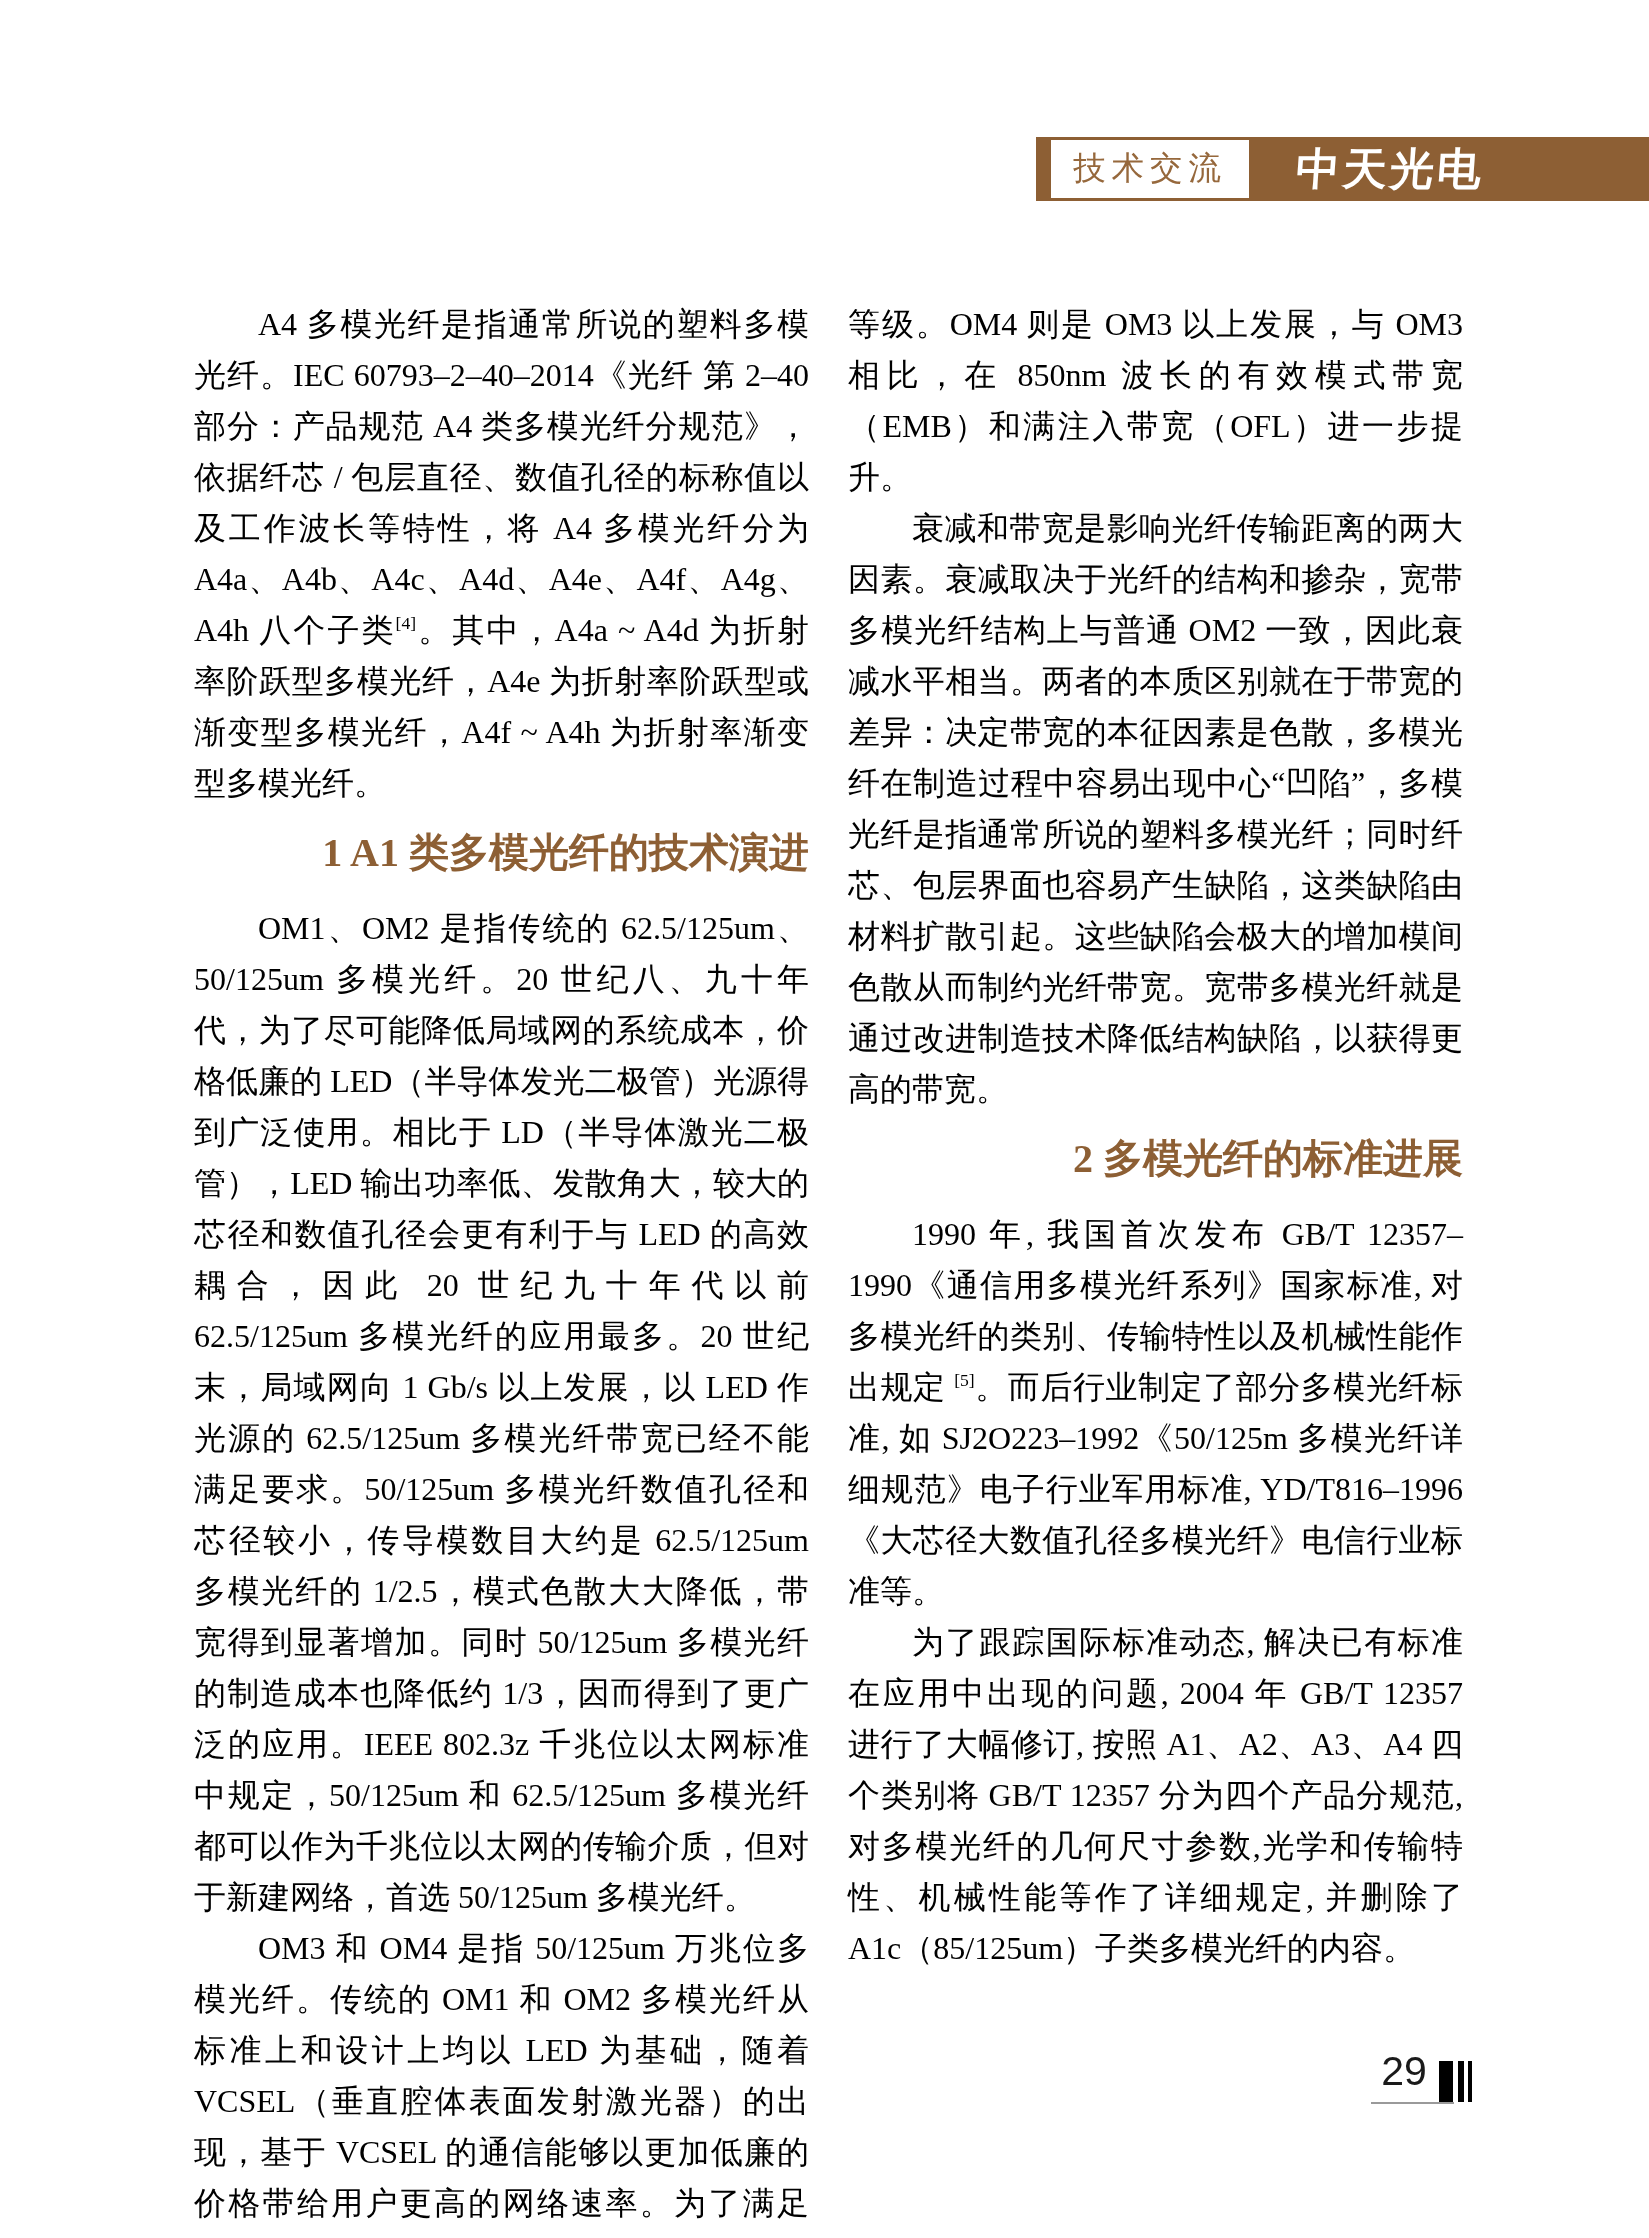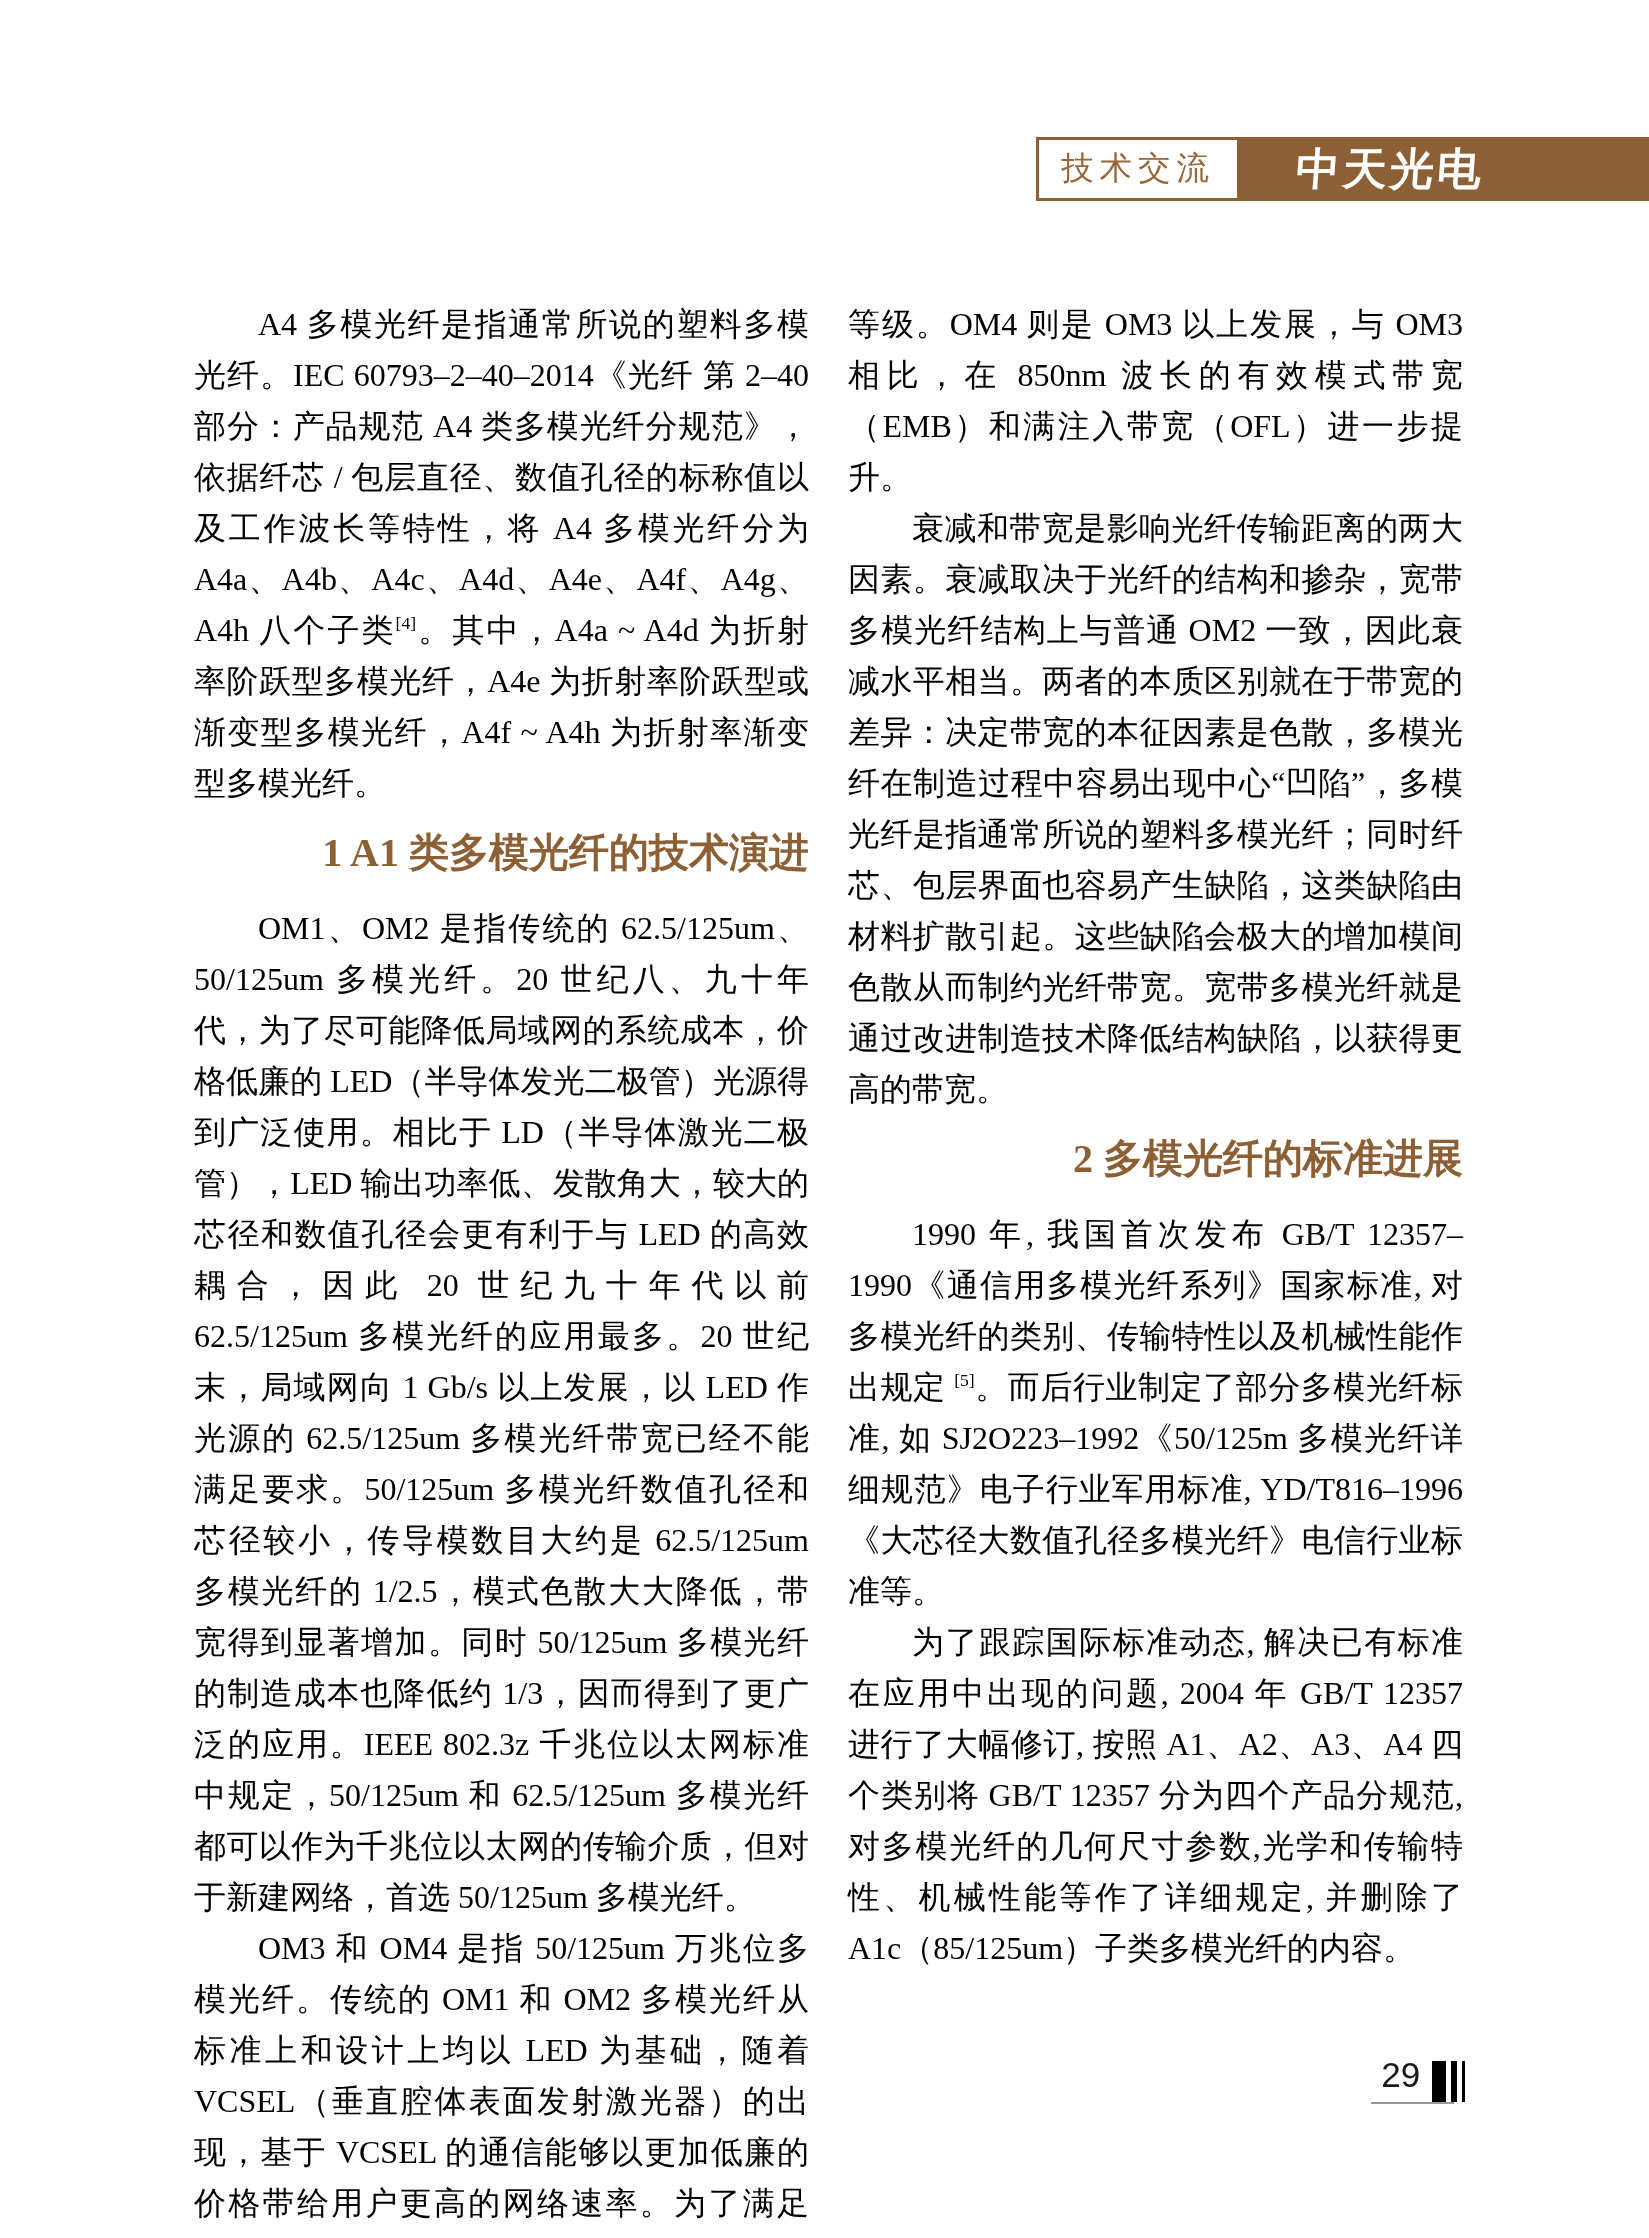--- a/index.html
+++ b/index.html
@@ -12,21 +12,21 @@
     width:1649px;height:2239px;position:relative;background:#ffffff;
     font-family:"Liberation Serif","DejaVu Serif",serif;color:#000;
     overflow:hidden;
   }
   
   .header-bar{
     position:absolute;left:1036px;top:137px;width:613px;height:64px;
     background:var(--brown);
   }
   .badge{
-    position:absolute;left:0;top:0;width:204px;height:64px;
+    position:absolute;left:12px;top:0;width:204px;height:64px;
     background:#fff;border:3px solid var(--brown);box-sizing:border-box;
     display:flex;align-items:center;justify-content:center;
   }
   .badge span{
     font-family:"Liberation Sans","DejaVu Sans",sans-serif;
     font-size:32.5px;color:var(--badge-text);letter-spacing:5.9px;font-weight:500;
   }
   .logo{
     position:absolute;left:260px;top:0;height:64px;display:flex;align-items:center;
     color:#fff;font-size:44px;font-weight:bold;letter-spacing:3px;
@@ -48,21 +48,21 @@
     margin:22px 0 28px 0;text-indent:0;text-align:right;
   }
   
   .footer{
     position:absolute;left:1371px;top:2058px;width:83px;height:44px;
     border-bottom:2.2px solid var(--footer-line);
     display:flex;align-items:flex-end;
   }
   .page-num{
     font-family:"Liberation Sans","DejaVu Sans",sans-serif;
-    font-size:35px;line-height:1;color:#1a1a1a;margin:0 0 9.6px 10.3px;
+    font-size:41px;line-height:1;color:#1a1a1a;margin:0 0 9.6px 10.3px;
   }
   .bars{display:flex;align-items:flex-end;height:41px;margin-left:11.8px;}
   .bars i{display:block;background:#000;height:41px;}
   .bars i.b1{width:14px;margin-right:5.2px;}
   .bars i.b2{width:5.9px;margin-right:4.4px;}
   .bars i.b3{width:3.7px;}
 </style>
 </head>
 <body>
 

